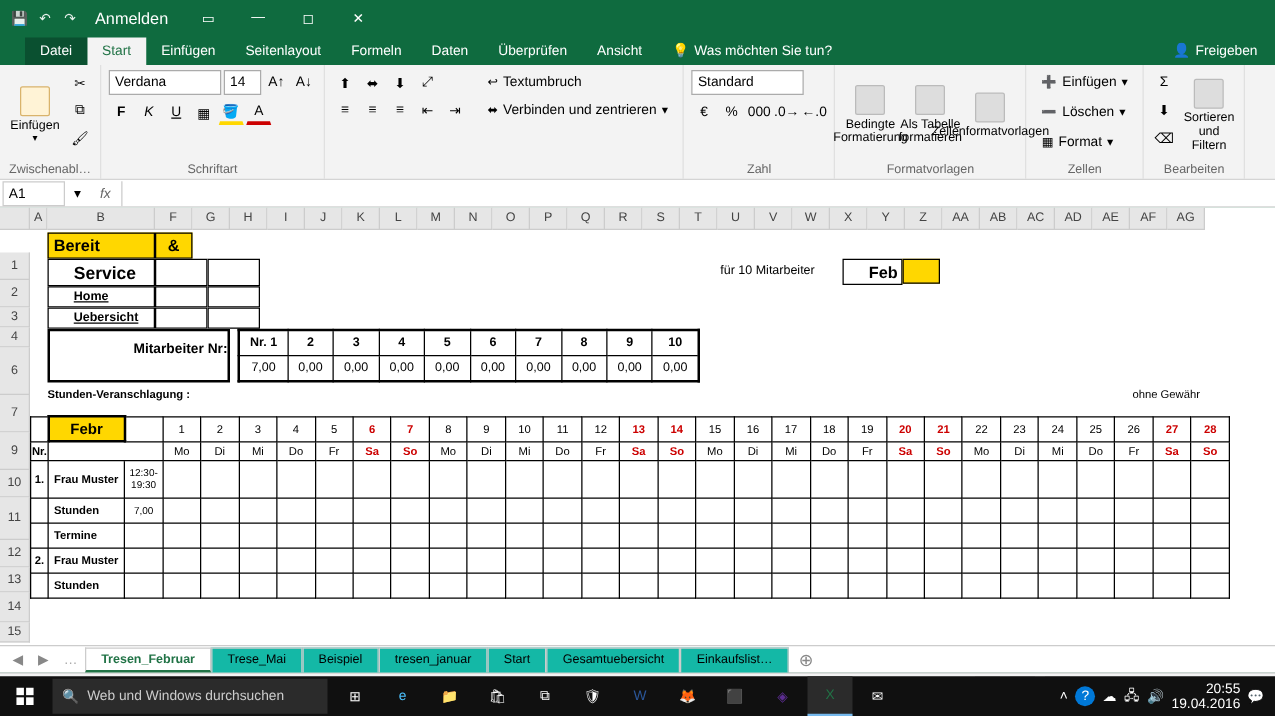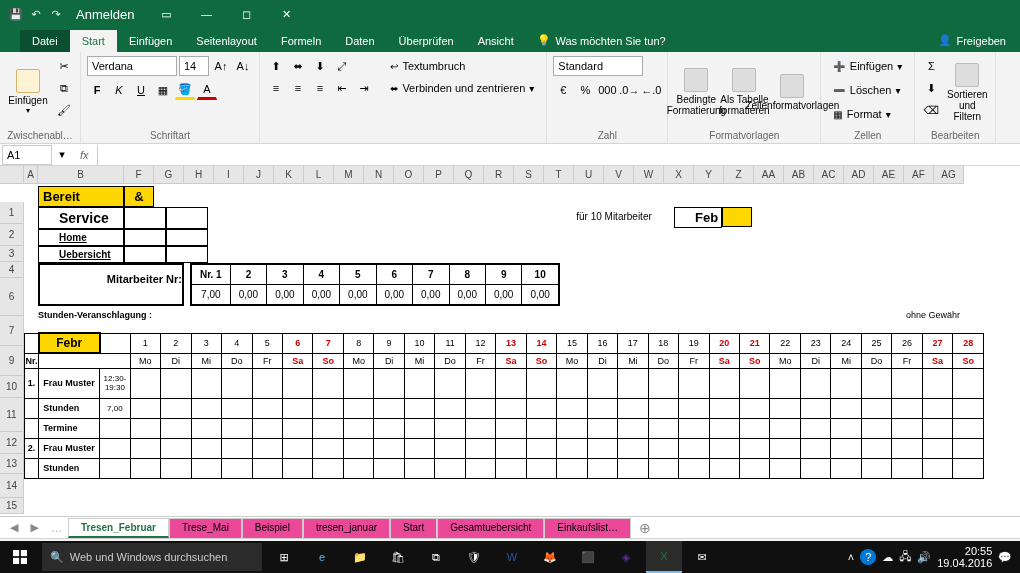--- a/index.html
+++ b/index.html
@@ -62,21 +62,21 @@
 .mtab th { font-weight: bold; }
 
 .caltab td, .caltab th { border: 1px solid #000; font-size: 9px; text-align: center; padding: 2px 0; }
 .caltab .we { color: #c00; font-weight: bold; }
 .caltab .feblab { background: #ffd700; font-weight: bold; font-size: 12px; border: 2px solid #000; }
 .caltab .name { text-align: left; padding-left: 4px; font-weight: bold; }
 
 
 .sheettabs { height: 22px; background: #fff; border-top: 1px solid #ccc; display: flex; align-items: center; padding-left: 4px; gap: 0; }
 .sheettabs .nav { padding: 0 6px; color: #888; cursor: pointer; }
-.sheettab { padding: 3px 12px; border: 1px solid #ccc; border-bottom: none; font-size: 10px; cursor: pointer; background: #ec4899; }
+.sheettab { padding: 3px 12px; border: 1px solid #ccc; border-bottom: none; font-size: 10px; cursor: pointer; background: #14b8a6; }
 .sheettab.active { background: #fff; color: #217346; border-bottom: 2px solid #217346; font-weight: bold; }
 .sheettabs .plus { padding: 0 8px; color: #888; font-size: 14px; cursor: pointer; }
 
 
 .statusbar { height: 20px; background: #f3f3f3; border-top: 1px solid #d4d4d4; display: flex; align-items: center; padding: 0 8px; font-size: 10px; color: #555; }
 .statusbar .right { margin-left: auto; display: flex; align-items: center; gap: 8px; }
 .viewbtn { width: 20px; height: 16px; border: 1px solid #ccc; cursor: pointer; }
 .zoomslider { width: 80px; height: 4px; background: #ccc; position: relative; }
 .zoomslider .thumb { position: absolute; left: 50%; top: -3px; width: 6px; height: 10px; background: #888; }
 

